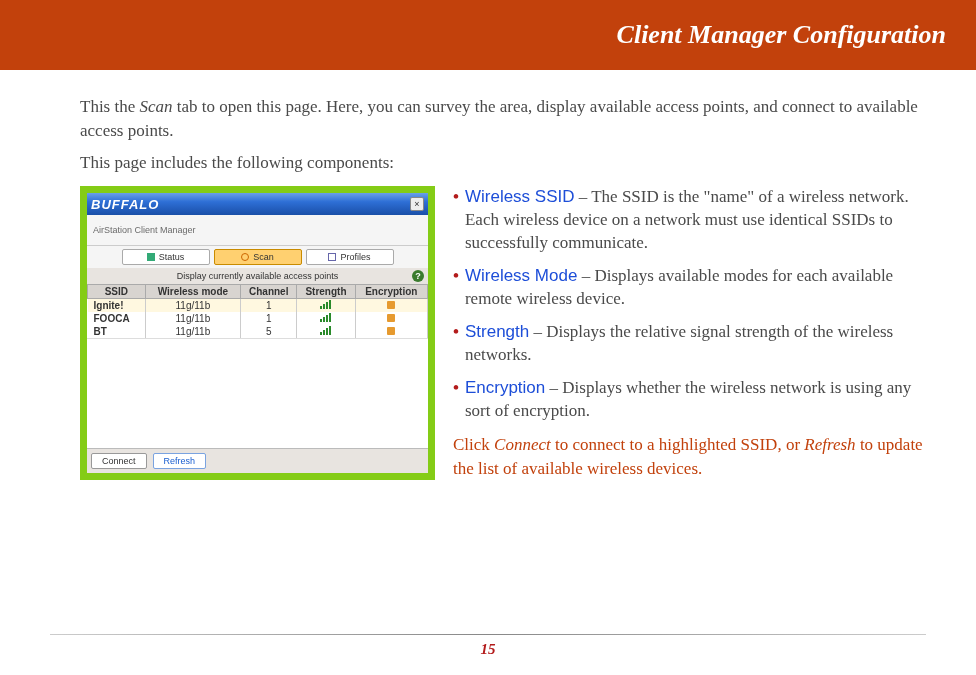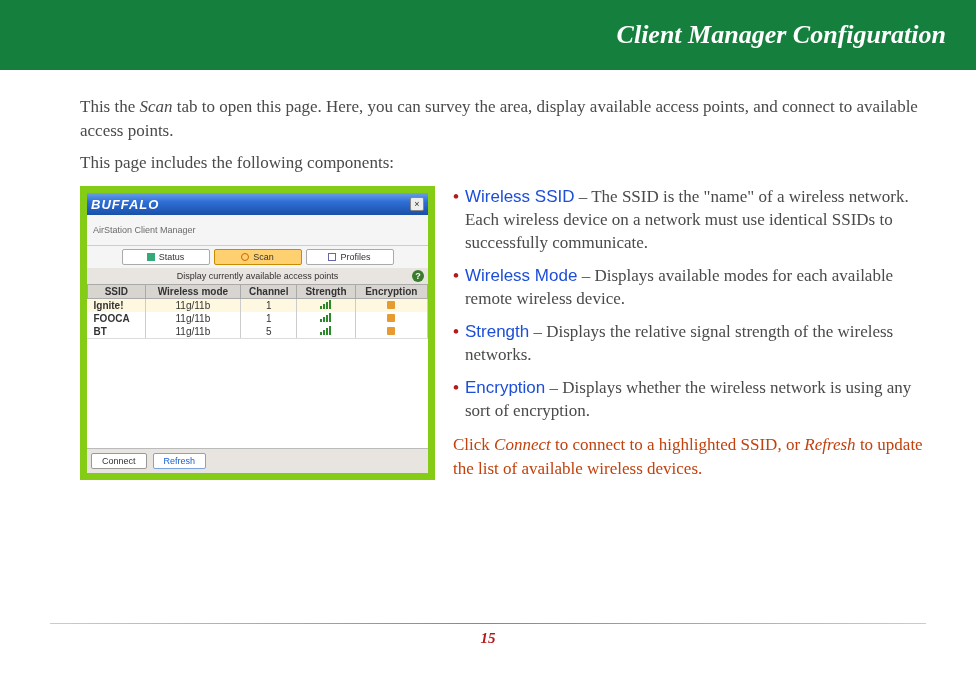--- a/index.html
+++ b/index.html
@@ -5,21 +5,21 @@
   * { box-sizing: border-box; margin: 0; padding: 0; }
   body {
     width: 976px;
     height: 675px;
     background: #fff;
     font-family: Georgia, 'Times New Roman', serif;
     color: #333;
     position: relative;
   }
   .header-bar {
-    background: #15803d;
+    background: #c2410c;
     height: 70px;
     width: 100%;
     display: flex;
     align-items: center;
     justify-content: flex-end;
     padding-right: 30px;
   }
   .header-title {
     color: #fff;
     font-style: italic;
@@ -199,21 +199,21 @@
   }
   .closing {
     font-size: 17px;
     line-height: 1.4;
     color: #c2410c;
     margin-top: 4px;
   }
   .closing .em { font-style: italic; }
   .page-footer {
     position: absolute;
-    bottom: 28px;
+    bottom: 17px;
     left: 0;
     width: 100%;
     text-align: center;
   }
   .page-footer .rule {
     height: 1px;
     background: linear-gradient(to right, #ccc, #888, #ccc);
     margin: 0 50px 6px;
   }
   .page-num {

